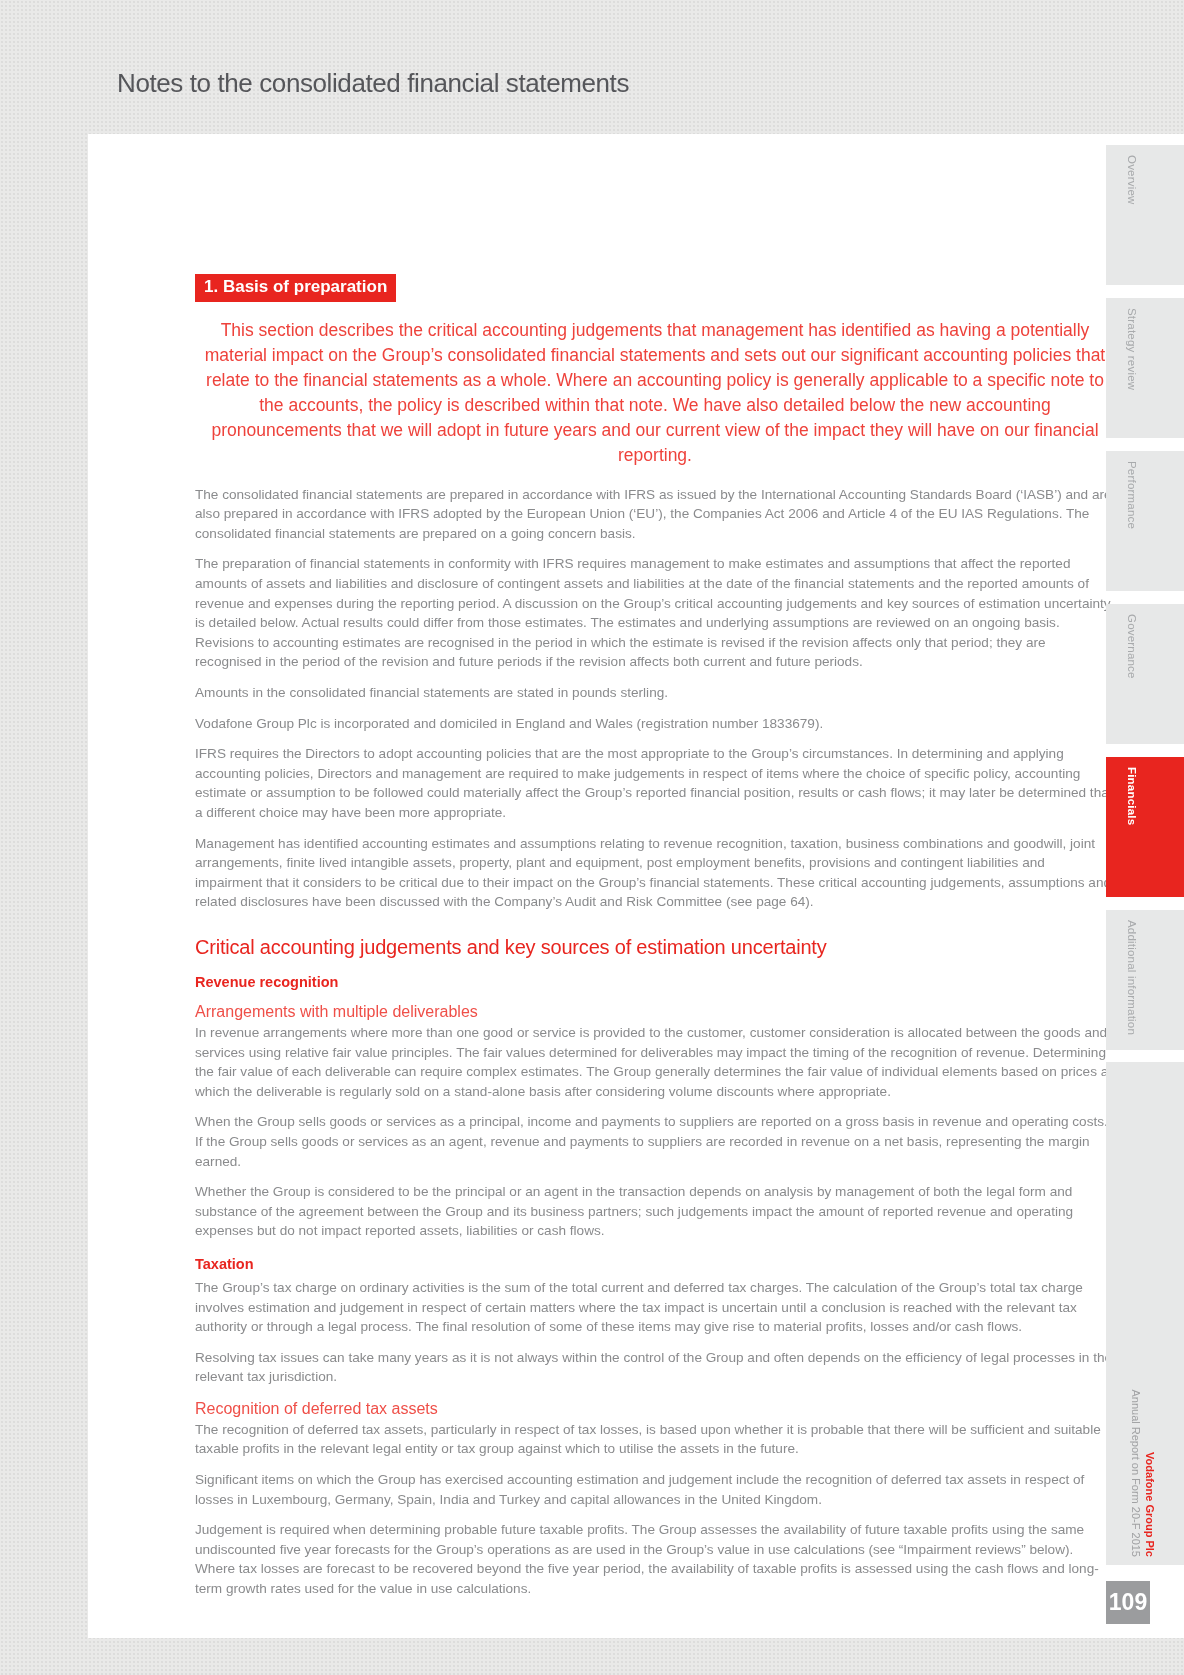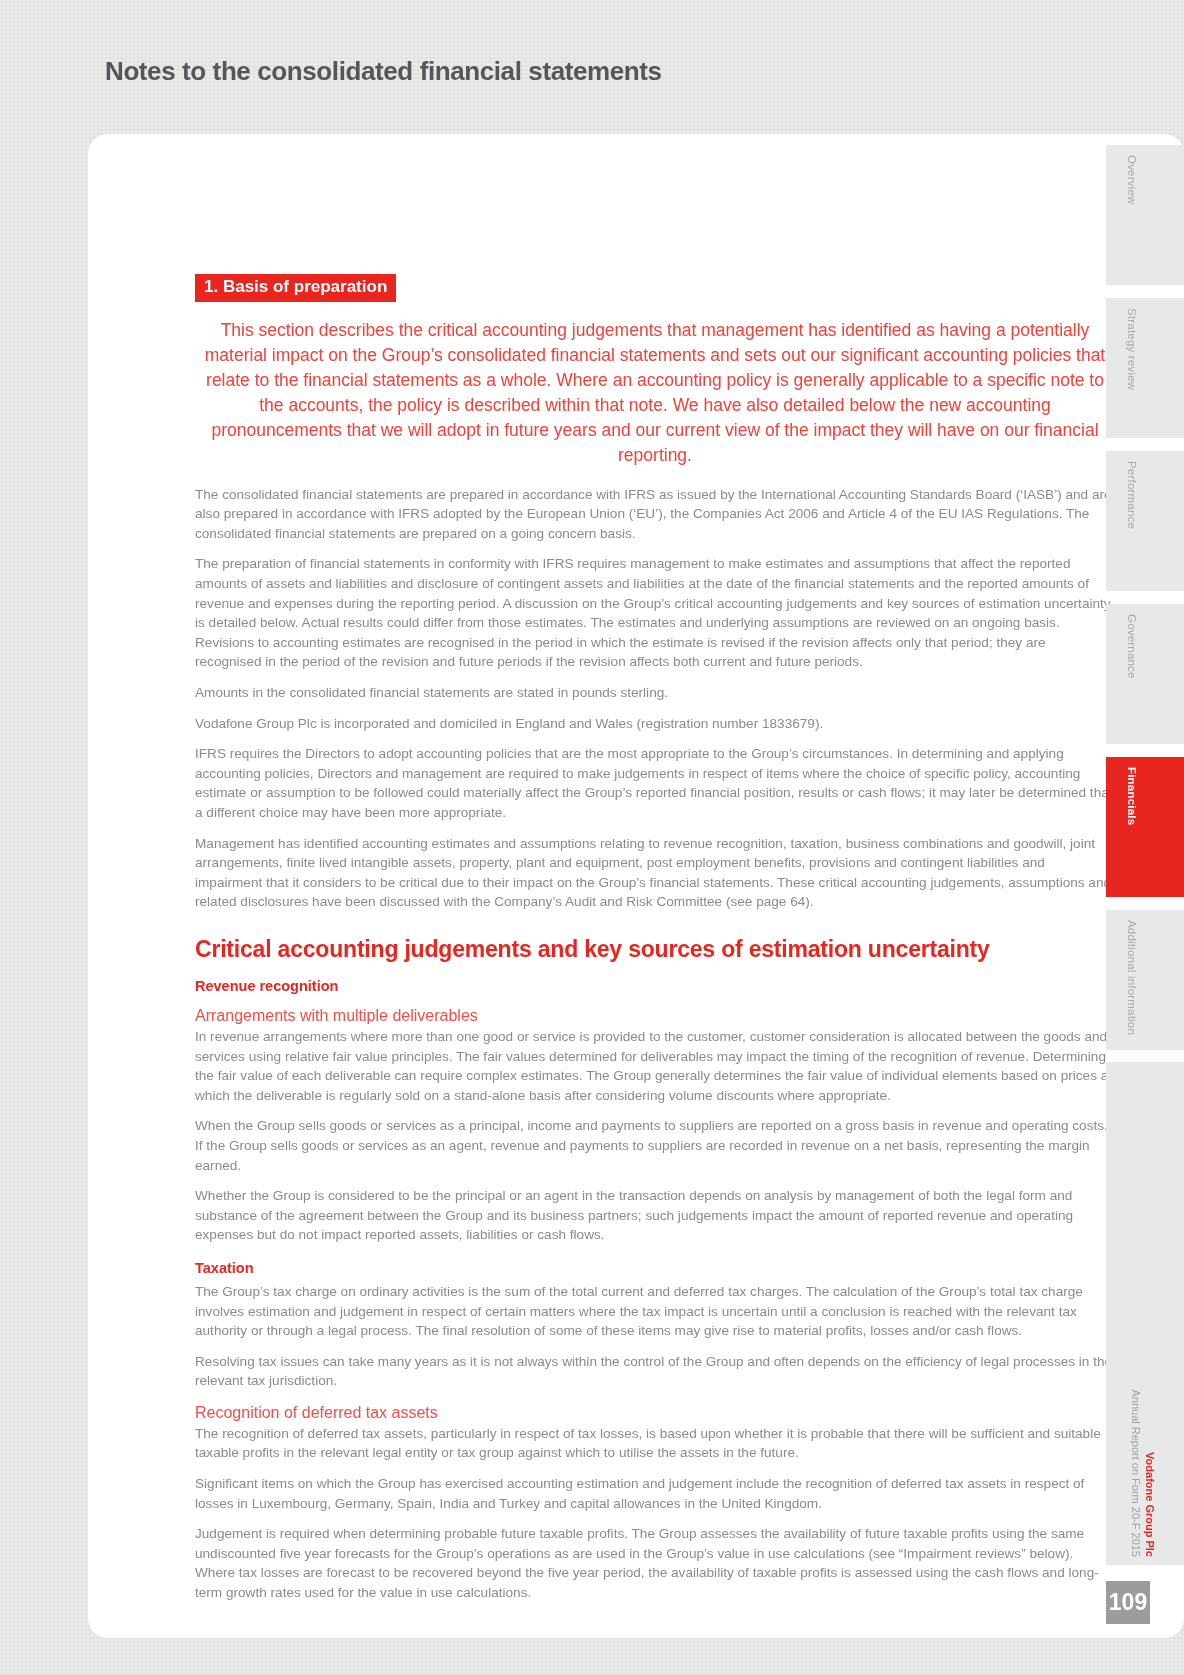--- a/index.html
+++ b/index.html
@@ -14,37 +14,36 @@
   }
   html,body{margin:0;padding:0;}
   body{
     width:1184px;height:1675px;position:relative;overflow:hidden;
     background-color:#e9e9e8;
     background-image:radial-gradient(circle,#dcdcdb 0.7px,transparent 0.8px);
     background-size:4px 4px;
     font-family:"Liberation Sans","DejaVu Sans",sans-serif;
   }
   .doc-title{
-    position:absolute;left:105px;top:56px;margin:0;
-    font-size:26px;font-weight:700;color:var(--title-gray);letter-spacing:-0.4px;
+    position:absolute;left:105px;top:56px;margin:12px;
+    font-size:26px;font-weight:400;color:var(--title-gray);letter-spacing:-0.4px;
   }
   .page{
     position:absolute;left:88px;top:134px;width:1096px;height:1504px;
     background:#ffffff;
-    border-radius:20px;
   }
   .content{position:absolute;left:107px;top:140px;width:920px;}
   .badge{
     display:inline-block;background:var(--red);color:#fff;
     font-weight:700;font-size:17px;line-height:1.1;
     padding:4px 9px 5px;margin:0 0 16px;
   }
   .intro{color:var(--red-light);font-size:17.5px;line-height:25px;margin:0 0 17px;text-align:center;}
   p.body{color:var(--body-gray);font-size:13.6px;line-height:19.6px;margin:0 0 11px;}
-  h2.sec{color:var(--red);font-size:23px;font-weight:700;margin:24px 0 11px;letter-spacing:-0.2px;}
+  h2.sec{color:var(--red);font-size:20px;font-weight:400;margin:24px 0 11px;letter-spacing:-0.2px;}
   h3.sub{color:var(--red);font-size:14.5px;font-weight:700;margin:15px 0 6px;}
   h4.minor{color:var(--red-soft);font-size:16px;font-weight:400;margin:13px 0 2px;}
   
   .side-tab{
     position:absolute;left:1106px;width:78px;height:140px;
     background:var(--tab-gray);text-align:center;box-sizing:border-box;
     padding-top:10px;padding-right:26px;
   }
   .side-tab .vtext{
     display:inline-block;writing-mode:vertical-rl;

